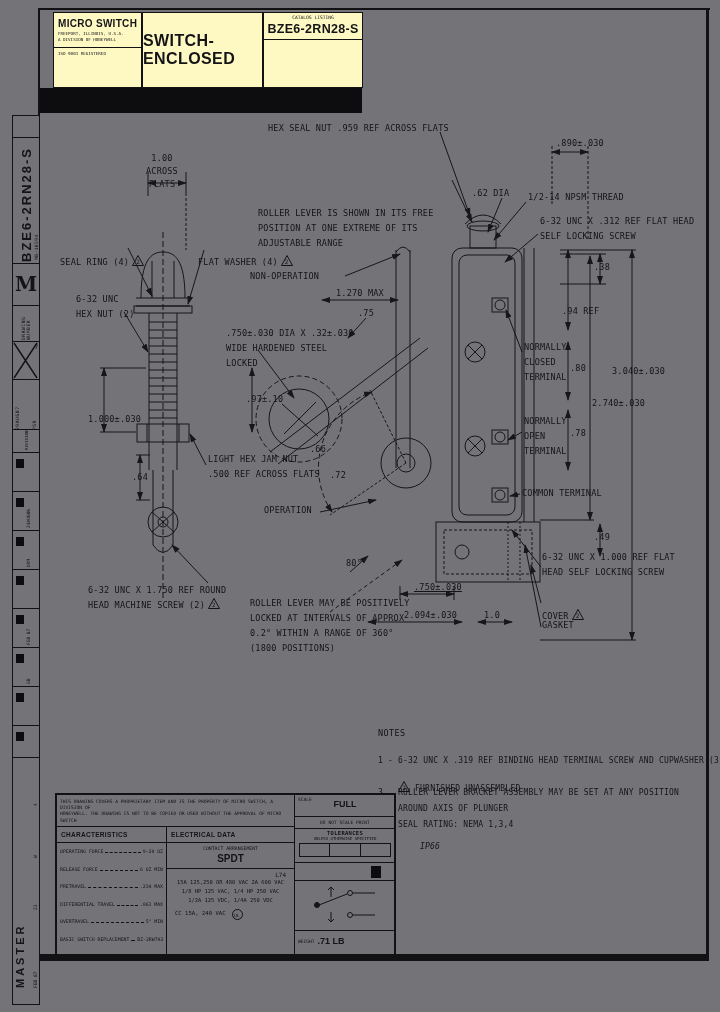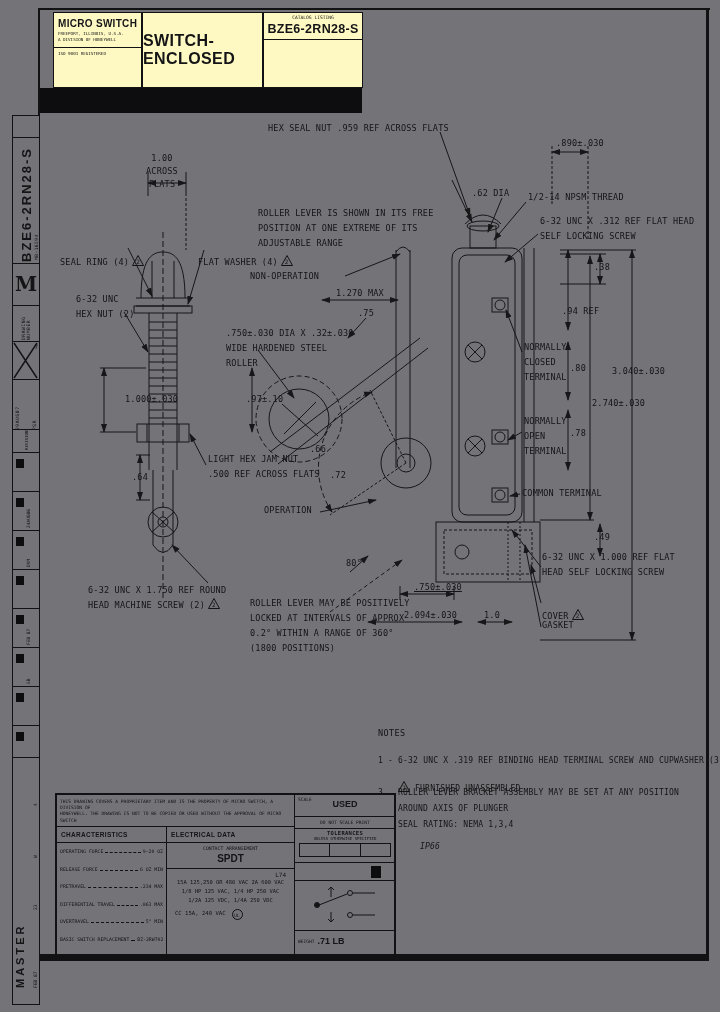--- a/index.html
+++ b/index.html
@@ -288,22 +288,22 @@
           <path d="M6,0.5 L11.5,10.5 L0.5,10.5 Z" fill="none" stroke="#141417"></path>
         </svg><i>2</i></span>
   </div>
   <div class="ann" style="left:76px;top:292px;">6-32 UNC
 HEX NUT (2)</div>
   <div class="ann" style="left:250px;top:269px;">NON-OPERATION</div>
   <div class="dim" style="left:336px;top:288px;">1.270 MAX</div>
   <div class="dim" style="left:358px;top:308px;">.75</div>
   <div class="ann" style="left:226px;top:326px;">.750±.030 DIA X .32±.030
 WIDE HARDENED STEEL
-ROLLER</div>
-  <div class="dim" style="left:88px;top:394px;margin-left:37px;">1.000±.030</div>
+LOCKED</div>
+  <div class="dim" style="left:88px;top:414px;">1.000±.030</div>
   <div class="dim" style="left:246px;top:394px;">.97±.10</div>
   <div class="dim" style="left:132px;top:472px;">.64</div>
   <div class="ann" style="left:208px;top:452px;">LIGHT HEX JAM NUT
 .500 REF ACROSS FLATS</div>
   <div class="ann" style="left:264px;top:503px;">OPERATION</div>
   <div class="ann" style="left:88px;top:568px;">
     <span>6-32 UNC X 1.750 REF ROUND
 HEAD MACHINE SCREW (2)</span><span class="flag"><svg width="12" height="11">
           <path d="M6,0.5 L11.5,10.5 L0.5,10.5 Z" fill="none" stroke="#141417"></path>
         </svg><i>2</i></span>
@@ -405,21 +405,21 @@
       <div class="elec-rating">1/8 HP 125 VAC, 1/4 HP 250 VAC</div>
       <div class="elec-rating">1/2A 125 VDC, 1/4A 250 VDC</div>
       <div class="elec-final">
         <span>CC 15A, 240 VAC</span><span class="ul-badge">UL</span>
       </div>
     </div>
 
     <div class="tb-right">
       <div class="tbr-row" style="height:22px;">
         <span class="scale-label">SCALE</span>
-        <div class="scale-value">USED</div>
+        <div class="scale-value">FULL</div>
       </div>
       <div class="tbr-row noscale" style="height:12px;">DO NOT SCALE PRINT</div>
       <div class="tbr-row" style="height:34px;">
         <div class="tol-title">TOLERANCES</div>
         <div class="tol-note">UNLESS OTHERWISE SPECIFIED</div>
         <div class="tol-grid">
             <div></div>
             <div></div>
             <div></div>
           </div>

